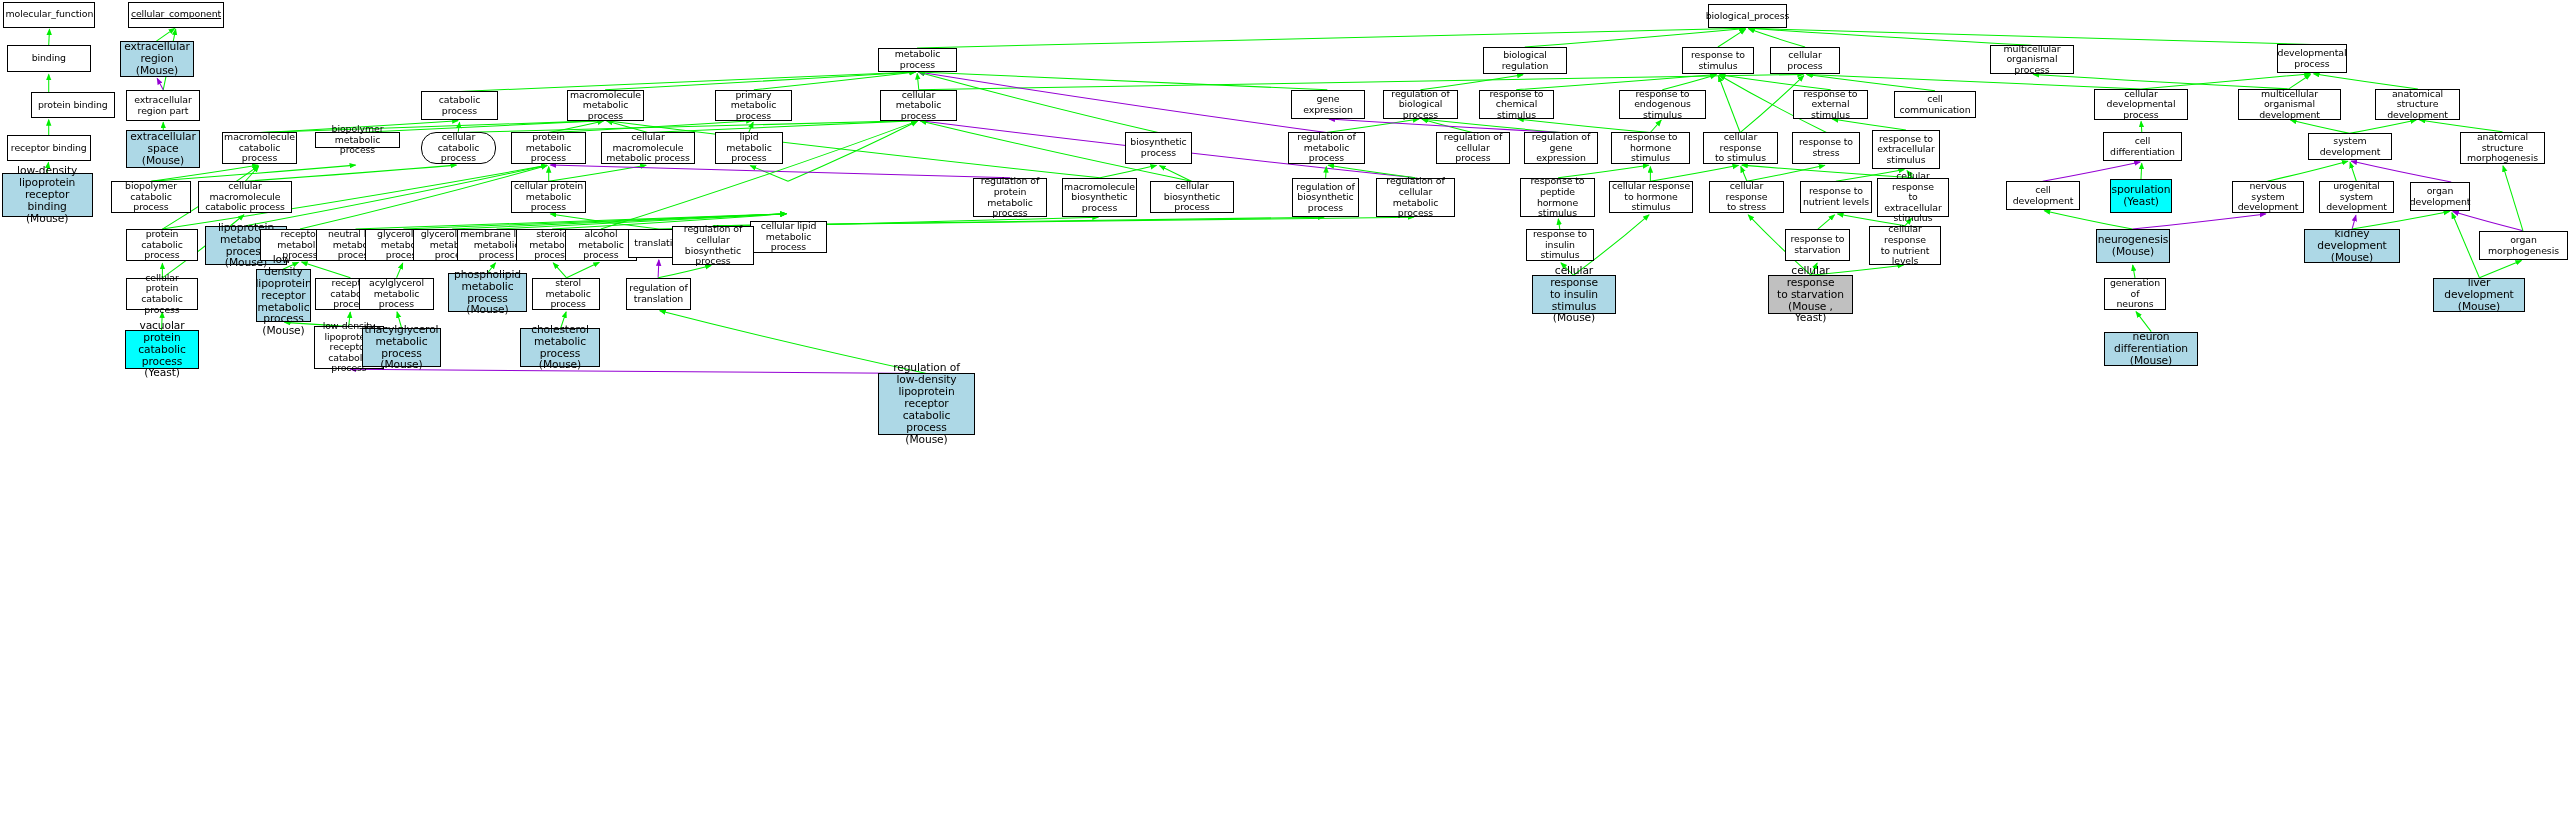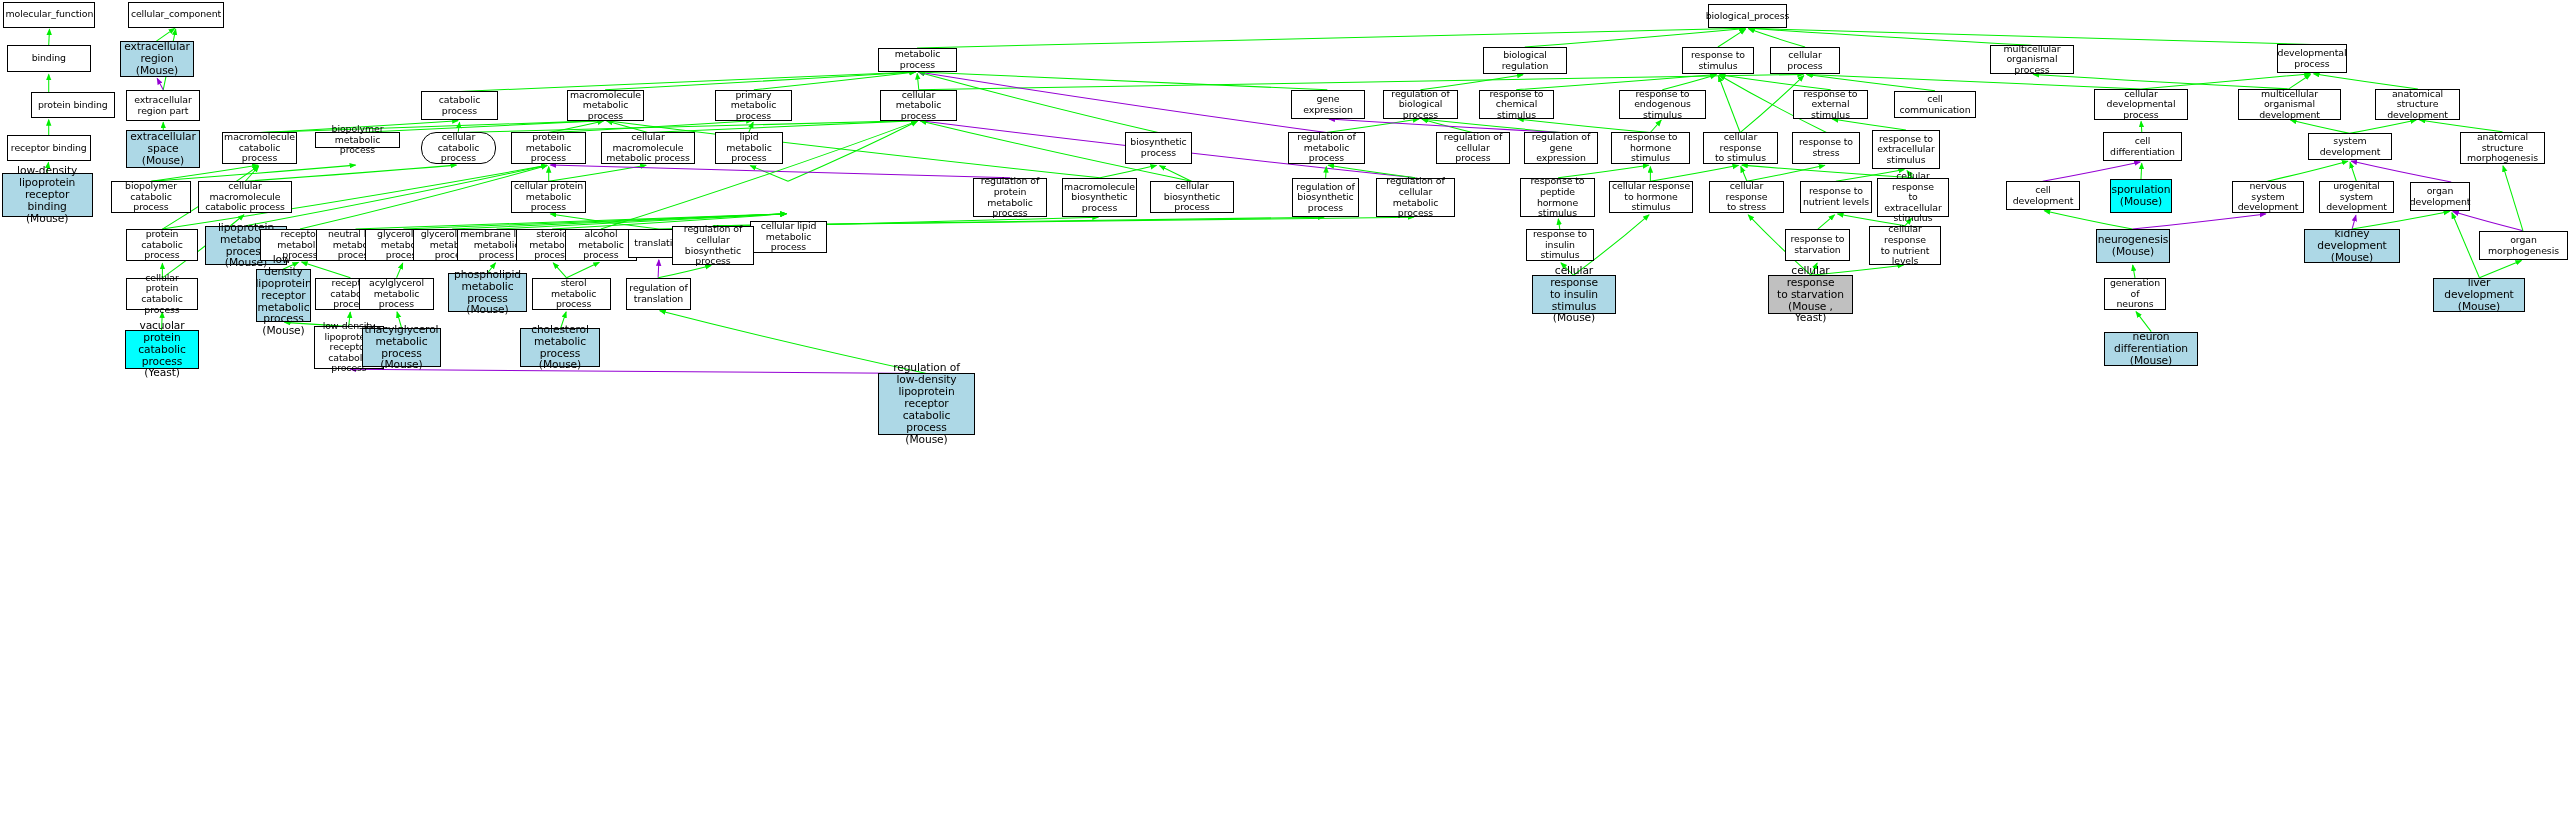--- a/index.html
+++ b/index.html
@@ -187,21 +187,21 @@
         <path d="M 2752 268 Q 2754.2323561362136 259.96351790962996 2756.4647122724277 251.92703581925988" fill="none" stroke="#9400d3" stroke-width="1.2" marker-end="url(#arrow-purple)"></path>
         <path d="M 2752 268 Q 2813.655994648213 257.6781388998925 2866.031989296426 247.3562777997849" fill="none" stroke="#00ee00" stroke-width="1.2" marker-end="url(#arrow-green)"></path>
         <path d="M 2952 270 Q 2907.6044983599545 258.7640888366542 2869.928996719909 247.52817767330833" fill="none" stroke="#9400d3" stroke-width="1.2" marker-end="url(#arrow-purple)"></path>
         <path d="M 2952 270 Q 2940.2940858488373 231.95577900872195 2928.588171697675 193.9115580174439" fill="none" stroke="#00ee00" stroke-width="1.2" marker-end="url(#arrow-green)"></path>
         <path d="M 2901 325 Q 2884.8896399908367 286.92096725106853 2868.7792799816734 248.84193450213712" fill="none" stroke="#00ee00" stroke-width="1.2" marker-end="url(#arrow-green)"></path>
         <path d="M 2901 325 Q 2925.575321901525 314.88074980525425 2950.1506438030506 304.76149961050857" fill="none" stroke="#00ee00" stroke-width="1.2" marker-end="url(#arrow-green)"></path>
       </g>
   </svg>
   <div id="node-layer">
       <div class="node " style="left: 3.4px; top: 1.7px; width: 92px; height: 26px;">molecular_function</div>
-      <div class="node " style="left: 128px; top: 1.7px; width: 96px; height: 26px;">cellular_component</div>
+      <div class="node " style="left: 128px; top: 1.7px; width: 96px; height: 26px; text-decoration: underline;">cellular_component</div>
       <div class="node " style="left: 1708px; top: 4.3px; width: 79px; height: 24px;">biological_process</div>
       <div class="node " style="left: 6.8px; top: 45px; width: 84px; height: 27px;">binding</div>
       <div class="node blue" style="left: 120px; top: 41px; width: 74px; height: 36px;">extracellular
 region
 (Mouse)</div>
       <div class="node " style="left: 878px; top: 48px; width: 79px; height: 24px;">metabolic process</div>
       <div class="node " style="left: 1483px; top: 47px; width: 84px; height: 27px;">biological regulation</div>
       <div class="node " style="left: 1682px; top: 47px; width: 72px; height: 27px;">response to
 stimulus</div>
       <div class="node " style="left: 1770px; top: 47px; width: 70px; height: 27px;">cellular process</div>
@@ -305,21 +305,21 @@
 to hormone stimulus</div>
       <div class="node " style="left: 1709px; top: 181px; width: 75px; height: 32px;">cellular response
 to stress</div>
       <div class="node " style="left: 1800px; top: 181px; width: 72px; height: 32px;">response to
 nutrient levels</div>
       <div class="node " style="left: 1877px; top: 178px; width: 72px; height: 39px;">cellular response
 to extracellular
 stimulus</div>
       <div class="node " style="left: 2006px; top: 181px; width: 74px; height: 29px;">cell development</div>
       <div class="node cyan" style="left: 2110px; top: 179px; width: 62px; height: 34px;">sporulation
-(Mouse)</div>
+(Yeast)</div>
       <div class="node " style="left: 2232px; top: 181px; width: 72px; height: 32px;">nervous system
 development</div>
       <div class="node " style="left: 2319px; top: 181px; width: 75px; height: 32px;">urogenital system
 development</div>
       <div class="node " style="left: 2410px; top: 182px; width: 60px; height: 29px;">organ development</div>
       <div class="node " style="left: 126px; top: 229px; width: 72px; height: 32px;">protein catabolic
 process</div>
       <div class="node blue" style="left: 205px; top: 226px; width: 82px; height: 39px;">lipoprotein
 metabolic process
 (Mouse)</div>
@@ -353,21 +353,21 @@
 receptor metabolic
 process
 (Mouse)</div>
       <div class="node " style="left: 315px; top: 278px; width: 72px; height: 32px;">receptor catabolic
 process</div>
       <div class="node " style="left: 359px; top: 278px; width: 75px; height: 32px;">acylglycerol
 metabolic process</div>
       <div class="node blue" style="left: 448px; top: 273px; width: 79px; height: 39px;">phospholipid
 metabolic process
 (Mouse)</div>
-      <div class="node " style="left: 532px; top: 278px; width: 79px; height: 32px; padding-left: 6px;">sterol metabolic
+      <div class="node " style="left: 532px; top: 278px; width: 68px; height: 32px; padding-left: 6px;">sterol metabolic
 process</div>
       <div class="node " style="left: 626px; top: 278px; width: 65px; height: 32px;">regulation of
 translation</div>
       <div class="node " style="left: 1526px; top: 229px; width: 68px; height: 32px;">response to
 insulin stimulus</div>
       <div class="node " style="left: 1785px; top: 229px; width: 65px; height: 32px;">response to
 starvation</div>
       <div class="node " style="left: 1869px; top: 226px; width: 72px; height: 39px;">cellular response
 to nutrient
 levels</div>

